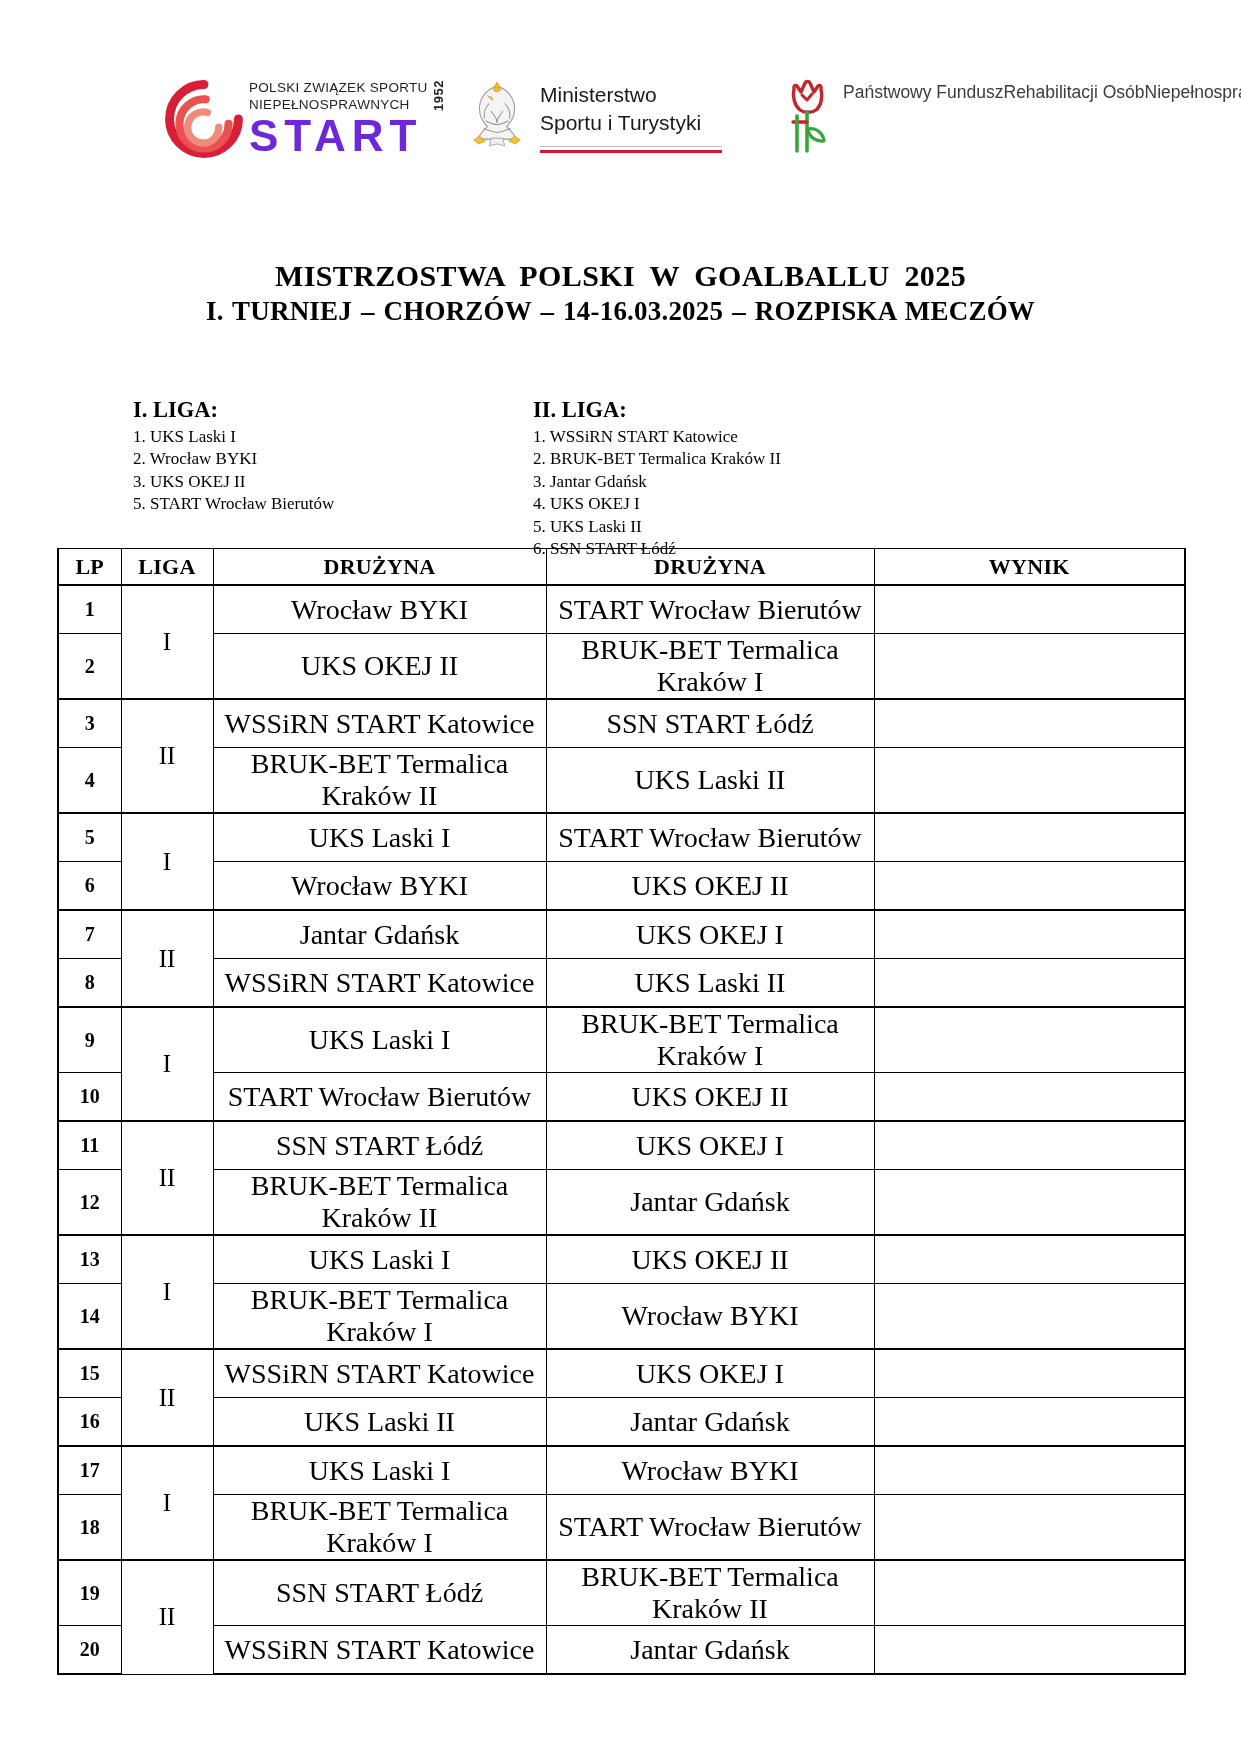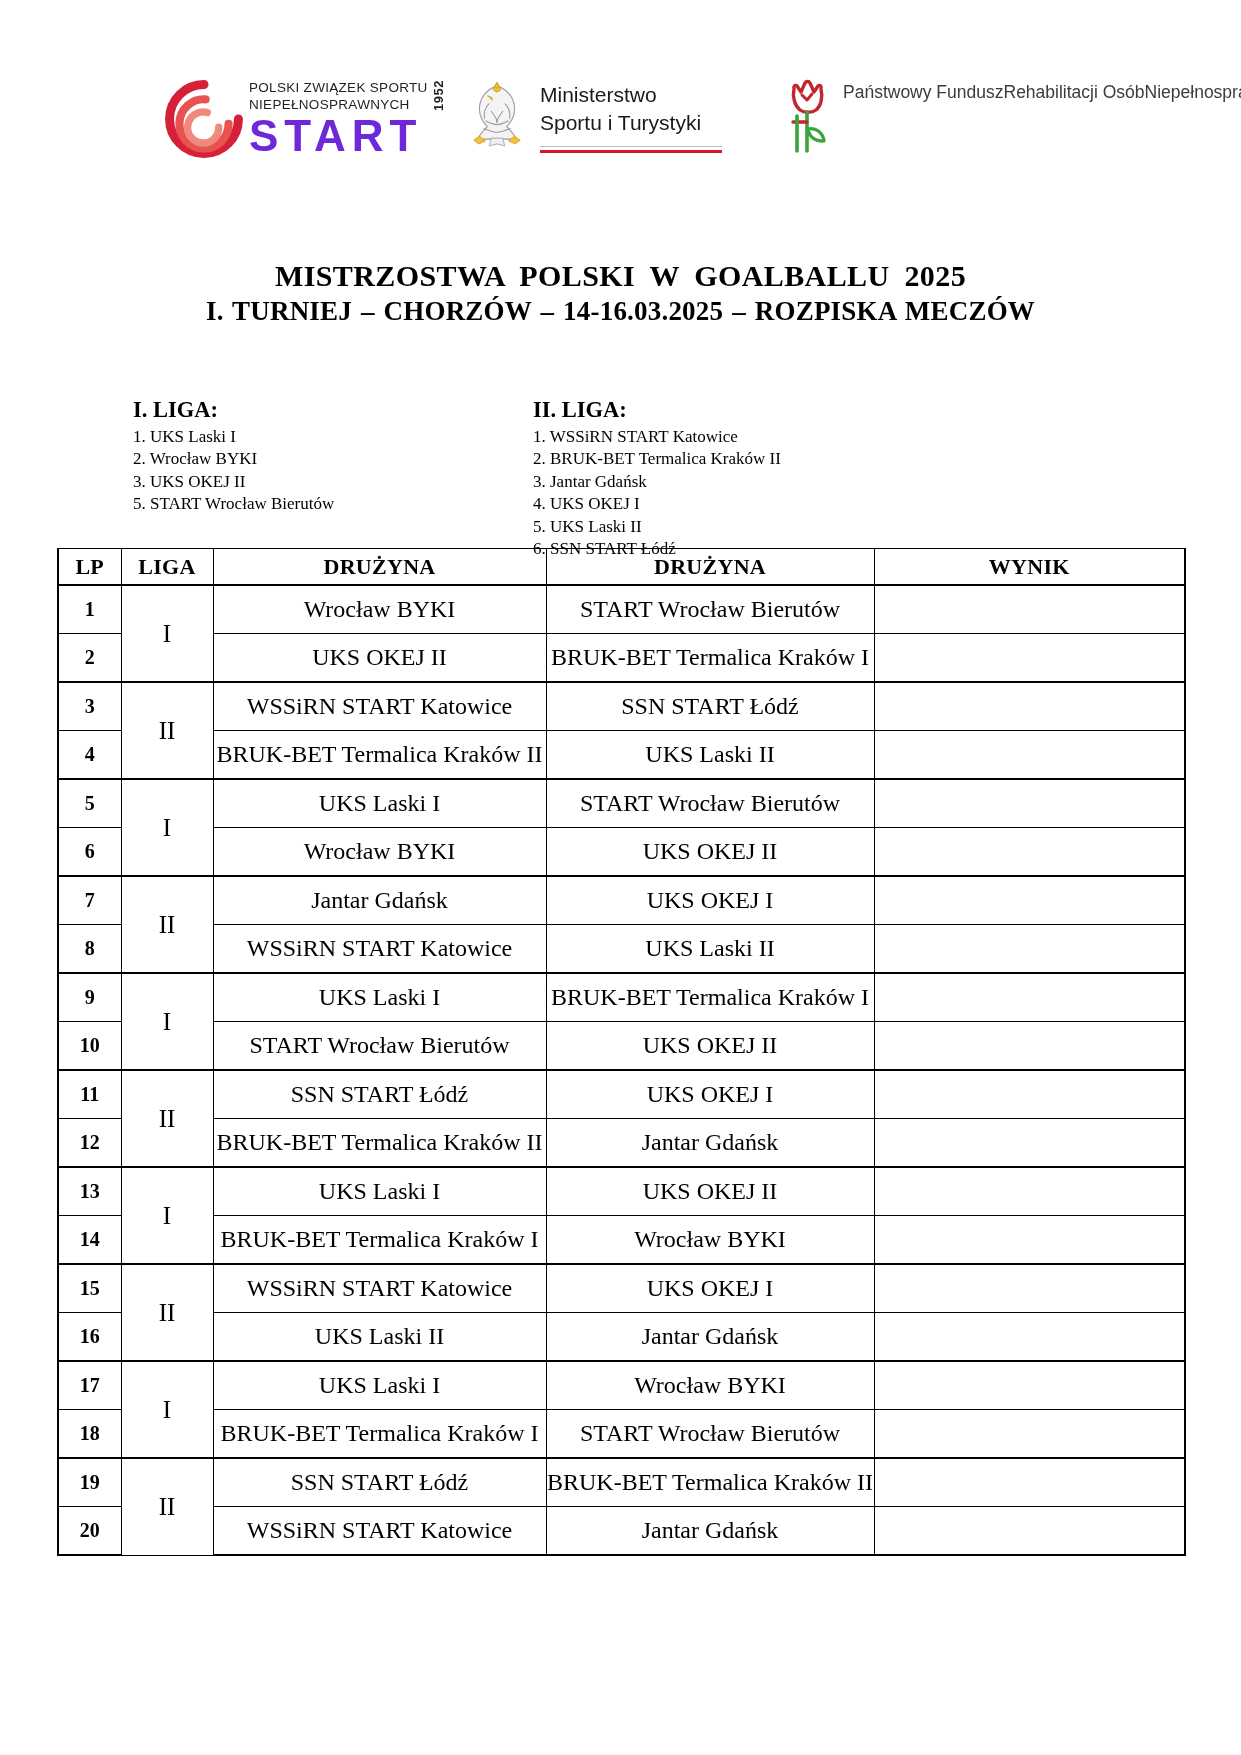--- a/index.html
+++ b/index.html
@@ -228,21 +228,21 @@
   td.lp {
     font-size: 20px;
     font-weight: bold;
     height: 47px;
   }
   td.liga {
     font-size: 25px;
     font-weight: normal;
   }
   td.team {
-    font-size: 24px;
+    font-size: 28px;
   }
   td.wynik { }
   .col-lp    { width: 63px; }
   .col-liga  { width: 92px; }
   .col-team1 { width: 333px; }
   .col-team2 { width: 328px; }
   .col-wynik { width: 311px; }
   
   tr.block-start > td,
   tr.block-start > th {

